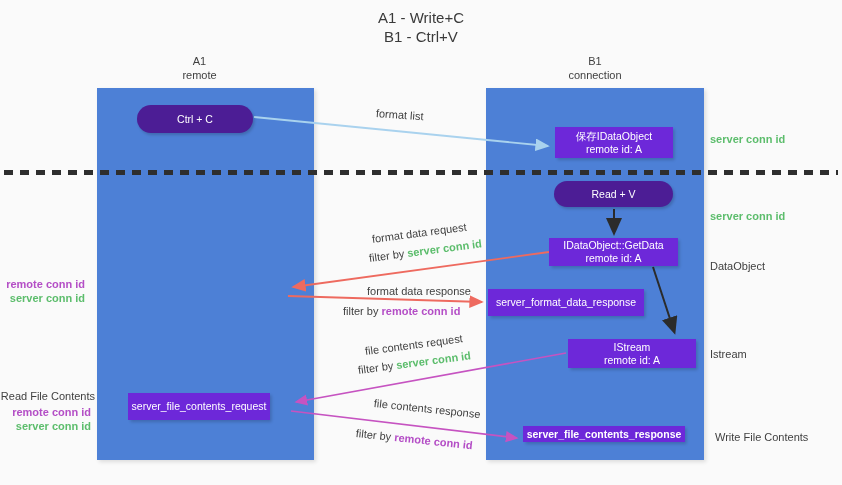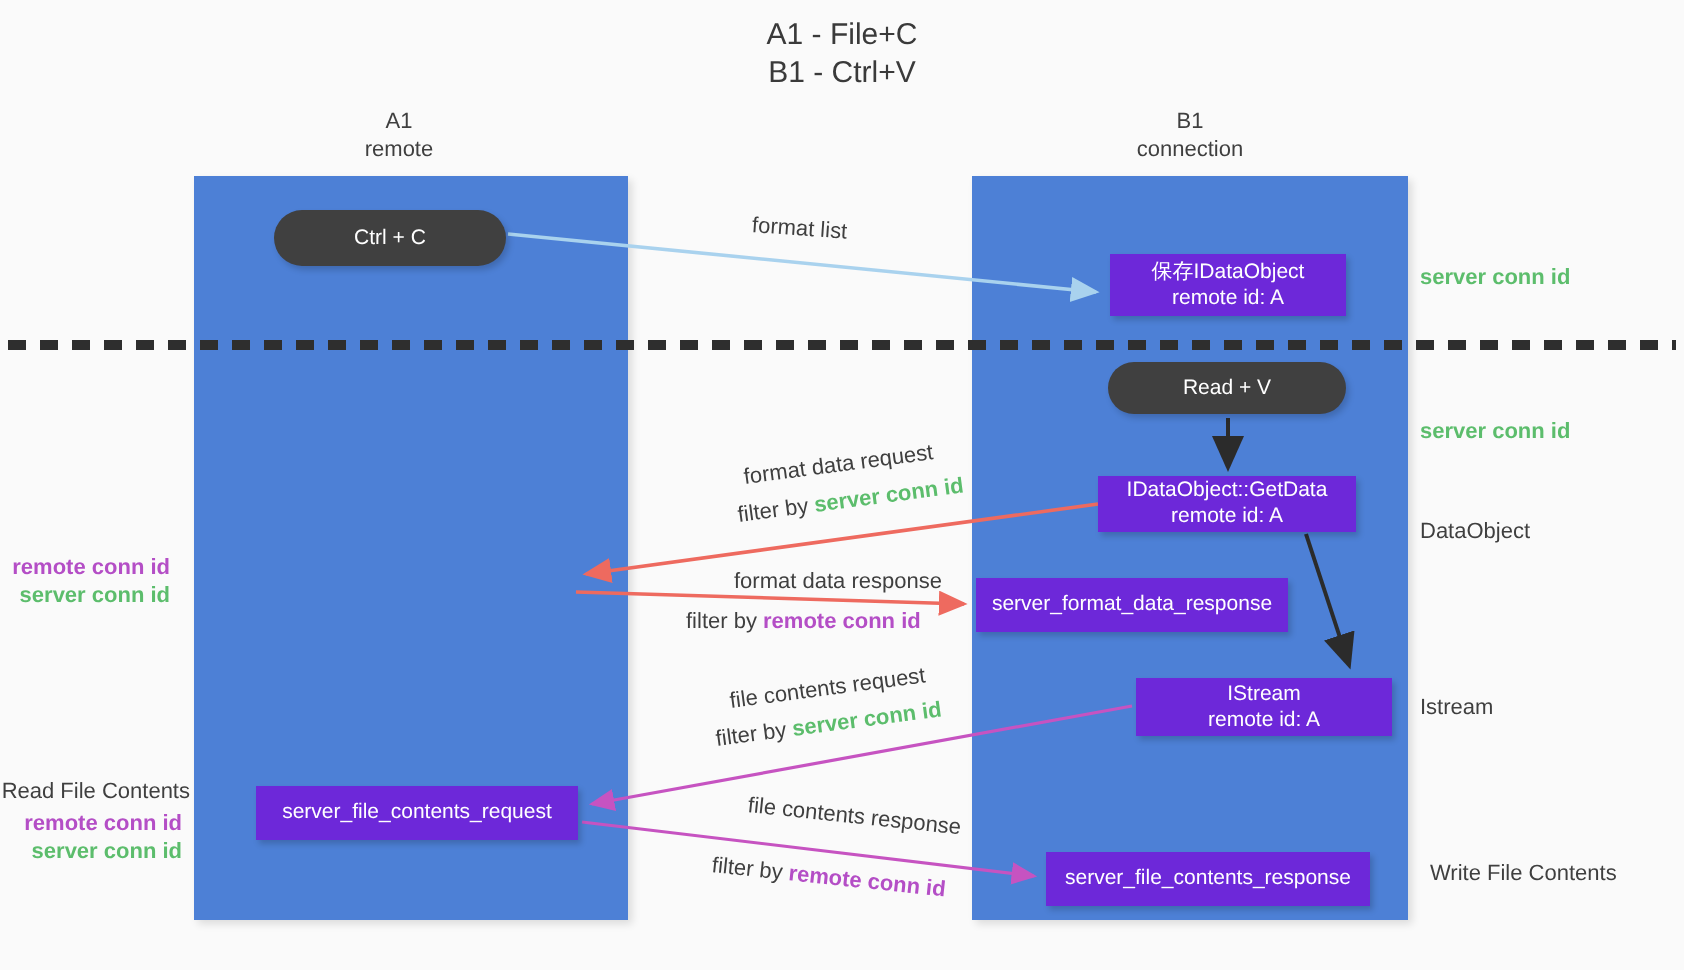--- a/index.html
+++ b/index.html
@@ -9,36 +9,36 @@
          font-size:15px;line-height:19px;color:#3a3a3a;}
   .lane-header{position:absolute;top:54px;text-align:center;font-size:11px;line-height:14px;color:#3f3f3f;}
   .lane{position:absolute;top:88px;height:372px;width:217px;background:#4d80d6;
         box-shadow:2px 2px 4px rgba(0,0,0,0.12);}
   .divider{position:absolute;left:4px;top:170px;width:834px;height:5px;
            background:repeating-linear-gradient(90deg,#2e2e2e 0 9px,transparent 9px 16px);z-index:3;}
   svg.arrows{position:absolute;left:0;top:0;z-index:4;}
   .box{position:absolute;display:flex;flex-direction:column;align-items:center;justify-content:center;
        color:#ffffff;text-align:center;font-size:10.5px;line-height:13px;z-index:5;
        box-shadow:1.5px 2px 3px rgba(0,0,0,0.18);}
-  .box.green{background:#404040;border-radius:14px;}
+  .box.green{background:#4c1d95;border-radius:14px;}
   .box.orange{background:#6d28d9;}
   .lbl{position:absolute;font-size:11px;color:#3f3f3f;white-space:nowrap;z-index:6;}
   .lbl.right-col{left:710px;}
   .lbl.align-r{text-align:right;}
   .bgreen{color:#5cbd6c;font-weight:bold;}
   .bpurple{color:#b44ec6;font-weight:bold;}
   .rot{transform-origin:left center;}
 </style>
 </head>
 <body>
 
 <div class="canvas">
 
   <div class="title">
-    <div>A1 - File+C</div>
+    <div>A1 - Write+C</div>
     <div>B1 - Ctrl+V</div>
   </div>
 
   <div class="lane-header" style="left:91px;width:217px;">
     <div>A1</div>
     <div>remote</div>
   </div>
   <div class="lane-header" style="left:486px;width:218px;">
     <div>B1</div>
     <div>connection</div>
@@ -94,25 +94,25 @@
 
   <div class="box orange" style="left:488px;top:289px;width:156px;height:27px;">
     <div>server_format_data_response</div>
   </div>
 
   <div class="box orange" style="left:568px;top:339px;width:128px;height:29px;">
     <div>IStream</div>
     <div>remote id: A</div>
   </div>
 
-  <div class="box orange" style="left:128px;top:393px;width:161px;height:27px;">
+  <div class="box orange" style="left:128px;top:393px;width:142px;height:27px;">
     <div>server_file_contents_request</div>
   </div>
 
-  <div class="box orange" style="left:523px;top:426px;width:162px;height:27px;">
+  <div class="box orange" style="left:523px;top:426px;width:162px;height:16px;font-weight:bold;">
     <div>server_file_contents_response</div>
   </div>
 
   <div class="lbl right-col bgreen" style="top:133px;">server conn id</div>
   <div class="lbl right-col bgreen" style="top:210px;">server conn id</div>
   <div class="lbl right-col" style="top:245px;margin-top:15px;">DataObject</div>
   <div class="lbl right-col" style="top:348px;">Istream</div>
   <div class="lbl" style="left:715px;top:431px;">Write File Contents</div>
 
   <div class="lbl align-r bpurple" style="right:757px;top:278px;">remote conn id</div>

